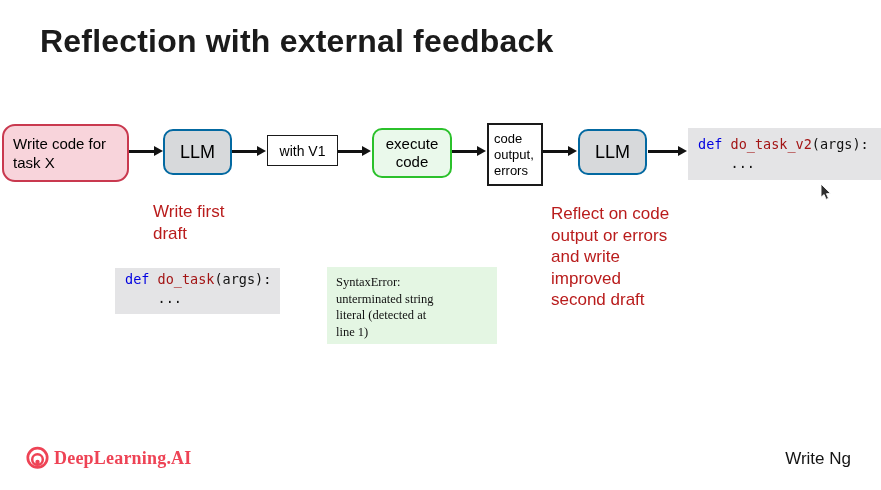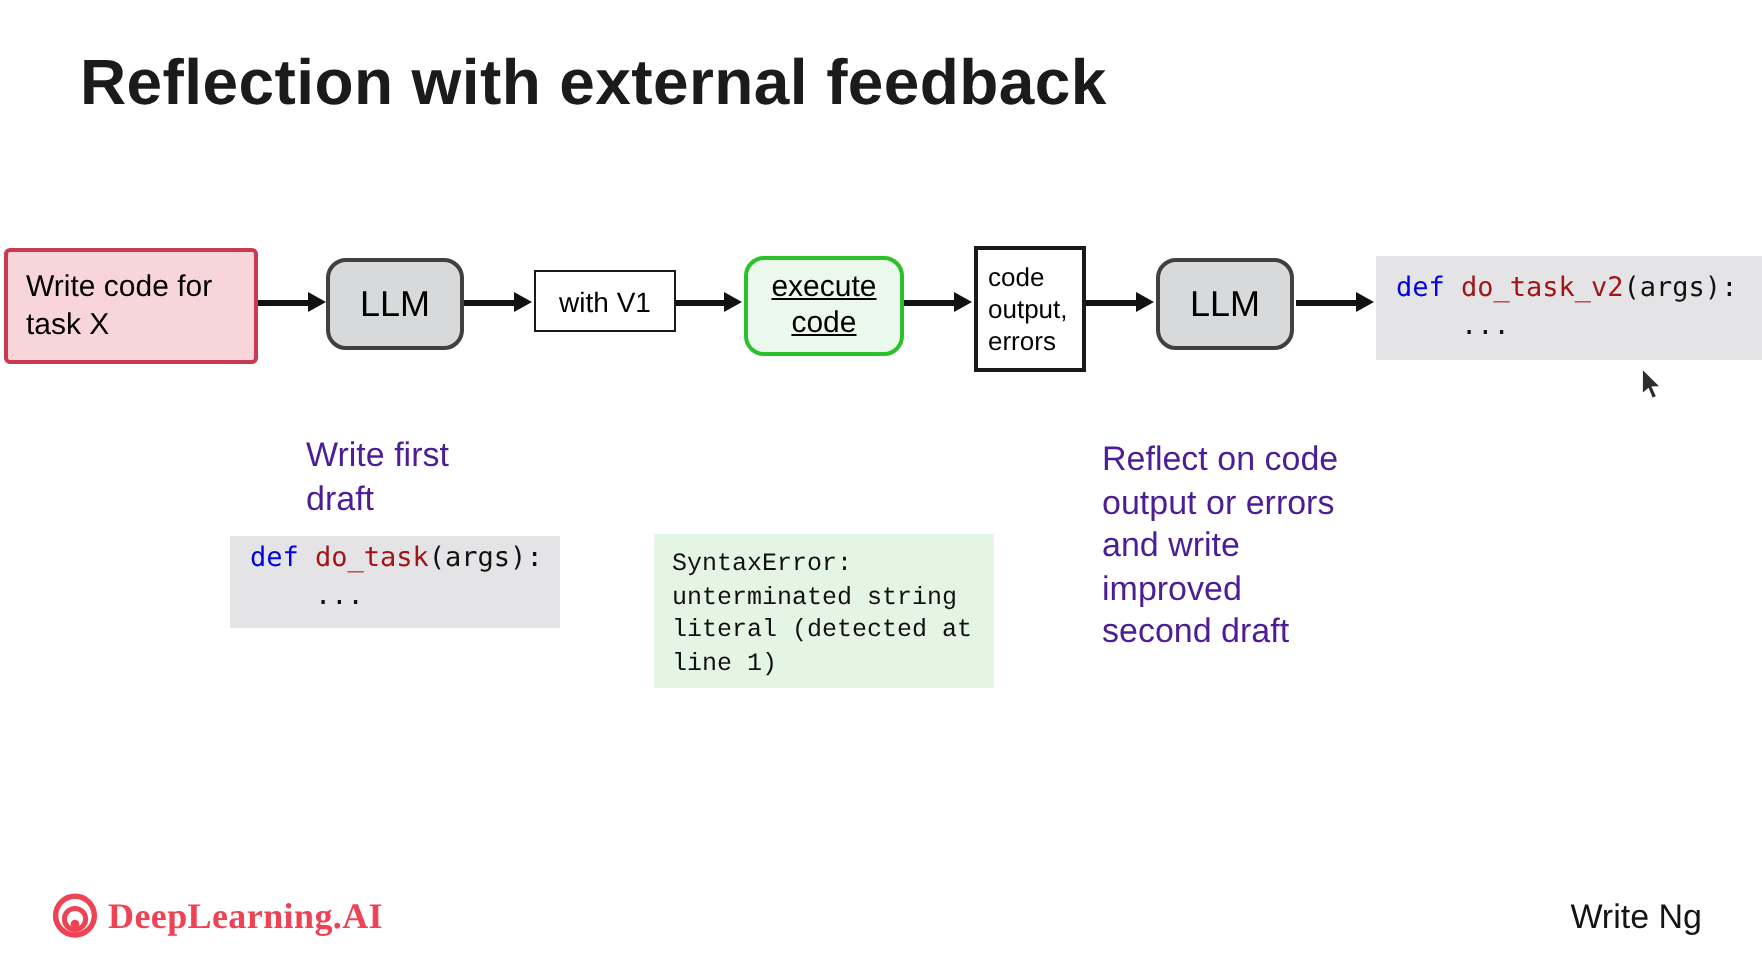--- a/index.html
+++ b/index.html
@@ -12,36 +12,36 @@
   .title {
     position:absolute; left:28px; top:11px; margin:12px;
     font-size:32px; font-weight:700; color:#1b1b1b; letter-spacing:.2px;
   }
 
   .box { position:absolute; display:flex; align-items:center; box-sizing:border-box; color:#000; }
 
   .task-box {
     left:2px; top:124px; width:127px; height:58px;
     background:var(--task-box-bg,#F8D4DB); border:2px solid var(--task-box-border,#C9394F);
-    border-radius:3px; padding-left:9px; font-size:15px; line-height:19px;
+    border-radius:13px; padding-left:9px; font-size:15px; line-height:19px;
   }
   .llm-box {
     width:69px; height:46px; background:var(--llm-bg,#D7D9DB);
-    border:2px solid #404040; border-radius:10px; justify-content:center; font-size:18px;
+    border:2px solid #0369a1; border-radius:10px; justify-content:center; font-size:18px;
   }
   .llm1 { left:163px; top:129px; }
   .llm2 { left:578px; top:129px; }
   .codev1-box {
     left:267px; top:135px; width:71px; height:31px; background:#fff;
     border:1.5px solid #1a1a1a; justify-content:center; font-size:14px;
   }
   .execute-box {
     left:372px; top:128px; width:80px; height:50px;
     background:var(--execute-bg,#EAF9EB); border:2px solid var(--execute-border,#2BC12B);
-    border-radius:10px; justify-content:center; text-align:center; font-size:15px; line-height:18px;text-decoration:underline;
+    border-radius:10px; justify-content:center; text-align:center; font-size:15px; line-height:18px;
   }
   .output-box {
     left:487px; top:123px; width:56px; height:63px; background:#fff;
     border:2px solid #1a1a1a; padding-left:5px; font-size:13px; line-height:16px;
   }
 
   .arrow { position:absolute; height:2.5px; background:#121212; }
   .arrow::after {
     content:""; position:absolute; right:-8px; top:50%; transform:translateY(-50%);
     border-left:9px solid #121212; border-top:5px solid transparent; border-bottom:5px solid transparent;
@@ -51,28 +51,28 @@
     position:absolute; background:var(--code-bg,#E4E4E6); box-sizing:border-box;
     font-family:"DejaVu Sans Mono","Liberation Mono",monospace;
     font-size:13.5px; line-height:19px; color:#111; padding:7px 0 0 10px;
   }
   .code-v2 { left:688px; top:128px; width:217px; height:52px; }
   .code-d1 { left:115px; top:268px; width:165px; height:46px; padding-top:2px; }
   .kw { color:var(--keyword,#0000E0); margin-right:1ch; }
   .fn { color:var(--func-name,#A31515); }
   .code-body { padding-left:4ch; }
 
-  .annotation { position:absolute; font-size:17px; line-height:21.5px; color:#4c1d95; white-space:pre-line;margin-top:16px; }
+  .annotation { position:absolute; font-size:17px; line-height:21.5px; color:#b91c1c; white-space:pre-line; }
   .first-draft { left:153px; top:201px; }
   .reflect { left:551px; top:203px; }
 
   .error-box {
     position:absolute; left:327px; top:267px; width:170px; height:77px;
     background:var(--error-bg,#E4F6E3); box-sizing:border-box;
-    font-family:Liberation Mono, monospace;
+    font-family:Liberation Serif, serif;
     font-size:12.5px; line-height:16.5px; color:#111;
     padding:7px 0 0 9px; white-space:pre-line;
   }
 
   .footer-brand { position:absolute; left:25px; top:446px; display:flex; align-items:center; gap:4px; }
   .brand-text { color:var(--brand,#EE4355); font-size:18px; font-weight:700; letter-spacing:.2px;font-family:Liberation Serif, serif; }
   .author { position:absolute; right:30px; top:449px; font-size:17px; color:#141414; }
   .cursor { position:absolute; left:820px; top:184px; }
 </style>
 </head>

